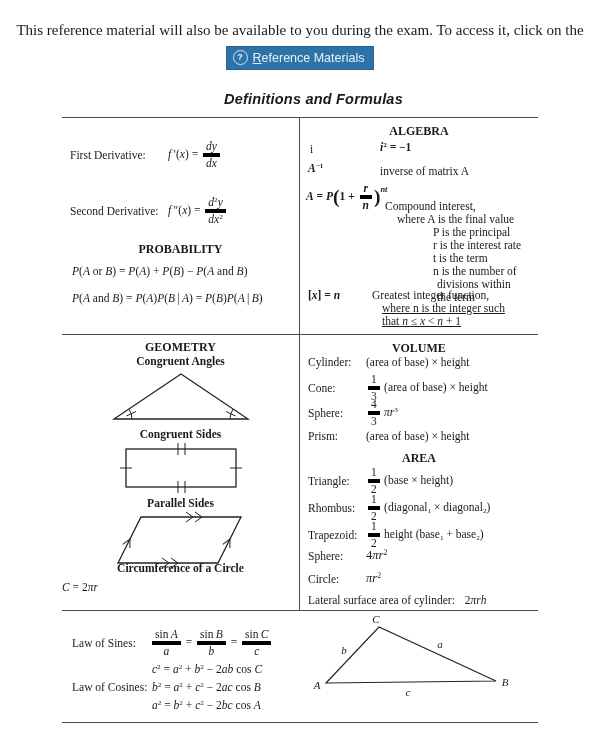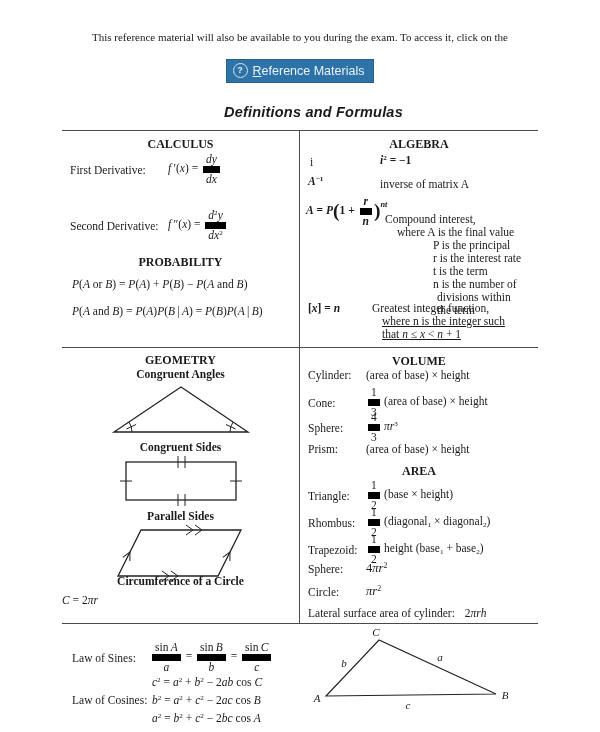--- a/index.html
+++ b/index.html
@@ -3,21 +3,21 @@
 <meta charset="utf-8">
 <style>
   html,body{margin:0;padding:0;}
   body{
     width:600px;height:732px;background:#ffffff;color:#1a1a1a;
     font-family:"Liberation Serif", serif;font-size:11.5px;
     position:relative;overflow:hidden;
   }
   
   .intro{padding-top:15px;}
-  .intro-line1{text-align:center;margin:16px;font-size:11px;}
+  .intro-line1{text-align:center;margin:7px;font-size:15px;}
   .intro-line2{text-align:center;margin-top:7px;font-size:11.5px;display:flex;justify-content:center;align-items:center;gap:6px;}
   .ref-btn{
     display:inline-flex;align-items:center;gap:5px;background:#2e73a8;color:#eaf2f8;
     font-family:"Liberation Sans", sans-serif;font-size:12.5px;padding:3px 9px 4px 6px;
     cursor:pointer;border:1px solid #27628f;
   }
   .ref-q{
     display:inline-flex;width:13px;height:13px;border:1.2px solid #d5e2ec;border-radius:50%;
     align-items:center;justify-content:center;font-size:9px;font-weight:bold;line-height:1;
   }
@@ -33,21 +33,21 @@
   .rowC{height:111px;}
   .col{width:238px;box-sizing:border-box;position:relative;}
   .colL{border-right:1px solid #4a4a4a;}
   .sec-h{position:absolute;left:0;width:100%;text-align:center;font-size:12px;font-weight:bold;margin:0;}
   .sub-h{position:absolute;left:0;width:100%;text-align:center;font-size:11.5px;font-weight:bold;margin:0;}
   .abs{position:absolute;}
   .frow{position:absolute;display:flex;align-items:center;}
   .lblcol{display:inline-block;font-family:Liberation Serif, serif;}
   
   .frac{display:inline-flex;flex-direction:column;text-align:center;vertical-align:middle;margin:0 2px;}
-  .fn{border-bottom:7px solid #000000;padding:0 3px;line-height:1.15;display:block;}
+  .fn{border-bottom:4px solid #000000;padding:0 3px;line-height:1.15;display:block;}
   .fd{line-height:1.15;display:block;padding:0 3px;}
   sup{font-size:.62em;vertical-align:.55em;line-height:0;}
   sub{font-size:.62em;vertical-align:-.25em;line-height:0;}
   .bigp{font-size:1.7em;font-weight:600;vertical-align:-.14em;line-height:0;}
   .expo{font-size:.72em;position:relative;top:-.95em;font-style:italic;}
   .bold{font-weight:bold;}
   .center{width:100%;text-align:left;}
   .figwrap{position:absolute;left:0;width:100%;text-align:center;}
   .ci0{margin-left:0;}.ci1{margin-left:12px;}.ci2{margin-left:48px;}.ci3{margin-left:52px;}
   .gi0{margin-left:0;}.gi1{margin-left:10px;text-decoration:underline;}
@@ -71,21 +71,20 @@
       <span><u>R</u>eference Materials</span>
     </span>
   </div>
   <h1 class="doc-title">Definitions and Formulas</h1>
 </div>
 
 <div class="sheet">
 
   <div class="row rowA">
     <div class="col colL">
-      <h2 class="sec-h" style="top:6px">CALCULUS</h2>
       <div class="frow" style="left:8px;top:22px">
         <span class="lblcol" style="width:98px">First Derivative:</span>
         <span><i>f</i> ′(<i>x</i>) = <span class="frac">
               <span class="fn"><i>dy</i></span>
               <span class="fd"><i>dx</i></span>
             </span></span>
       </div>
       <div class="frow" style="left:8px;top:78px">
         <span class="lblcol" style="width:98px">Second Derivative:</span>
         <span><i>f</i> ″(<i>x</i>) = <span class="frac">

